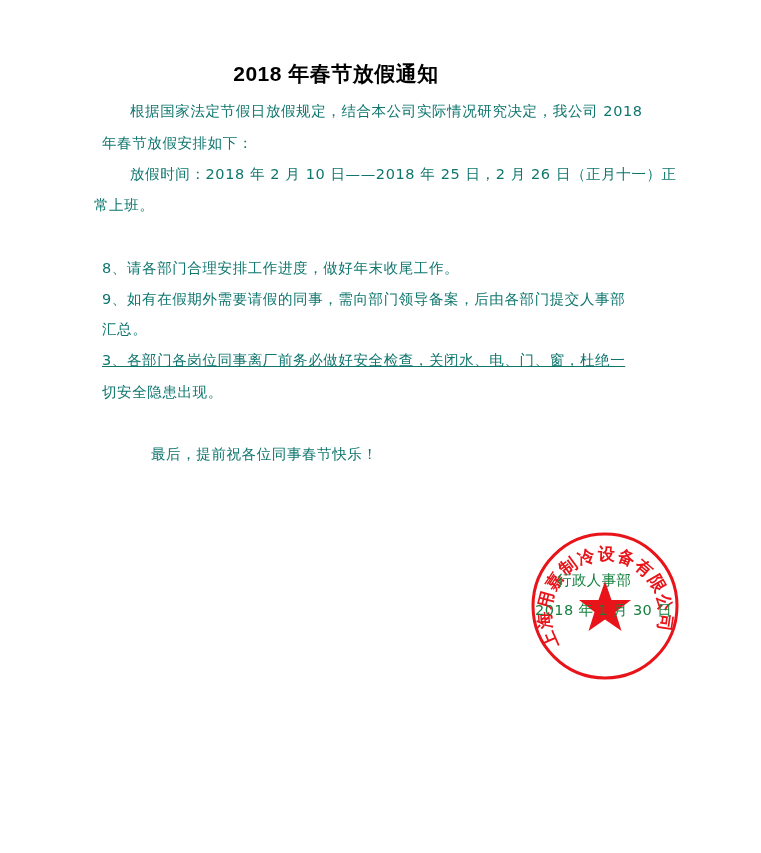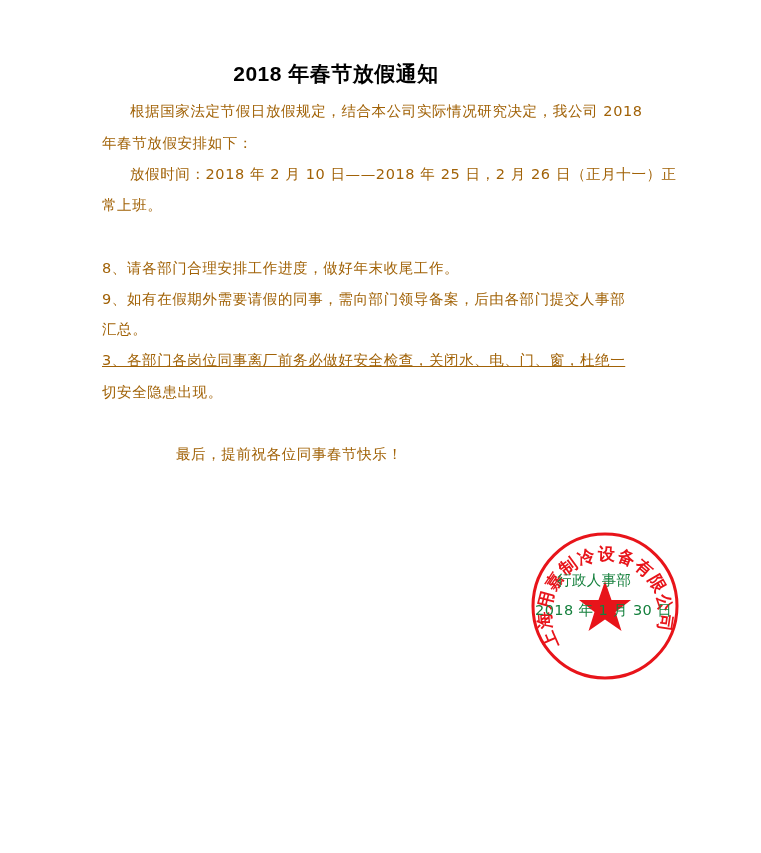--- a/index.html
+++ b/index.html
@@ -1,41 +1,41 @@
 <!DOCTYPE html>
 <html><head>
 <meta charset="utf-8">
 <style>
   html, body { margin:0; padding:0; background:#ffffff; }
   body { width:761px; height:853px; position:relative; overflow:hidden;
          font-family:"DejaVu Sans", sans-serif; color:#1a1a1a; }
   .title { position:absolute; left:0; width:672px; top:60px; text-align:center;
            font-family:"Liberation Sans", "DejaVu Sans", sans-serif; font-weight:bold; font-size:21px; color:#000; letter-spacing:0.5px; }
-  .line { position:absolute; font-size:14.5px; white-space:nowrap; line-height:20px; color:#a16207; letter-spacing:0.6px; }
+  .line { position:absolute; font-size:14.5px; white-space:nowrap; line-height:20px; color:#0f766e; letter-spacing:0.6px; }
   .stamp { position:absolute; left:530px; top:531px; width:150px; height:150px; }
   .sig { position:absolute; font-size:14.5px; color:#15803d; white-space:nowrap; letter-spacing:0.4px; }
 </style>
 </head>
 <body>
 
 <div>
   <div class="title">2018 年春节放假通知</div>
 
   <div class="line" style="left:130px; top:101px;">根据国家法定节假日放假规定，结合本公司实际情况研究决定，我公司 2018</div>
   <div class="line" style="left:102px; top:133px;">年春节放假安排如下：</div>
   <div class="line" style="left:130px; top:164px;text-align:right;">放假时间：2018 年 2 月 10 日——2018 年 25 日，2 月 26 日（正月十一）正</div>
-  <div class="line" style="left:102px; top:195px;font-family:Liberation Serif, serif;">常上班。</div>
+  <div class="line" style="left:94px; top:195px;font-family:Liberation Serif, serif;">常上班。</div>
 
   <div class="line" style="left:102px; top:258px;">8、请各部门合理安排工作进度，做好年末收尾工作。</div>
   <div class="line" style="left:102px; top:289px;">9、如有在假期外需要请假的同事，需向部门领导备案，后由各部门提交人事部</div>
   <div class="line" style="left:102px; top:319px;">汇总。</div>
   <div class="line" style="left:102px; top:350px;text-decoration:underline;">3、各部门各岗位同事离厂前务必做好安全检查，关闭水、电、门、窗，杜绝一</div>
   <div class="line" style="left:102px; top:382px;">切安全隐患出现。</div>
 
-  <div class="line" style="left:151px; top:444px;margin-left:25px;">最后，提前祝各位同事春节快乐！</div>
+  <div class="line" style="left:151px; top:444px;">最后，提前祝各位同事春节快乐！</div>
 
   <svg class="stamp" viewBox="0 0 150 150">
     <defs>
       <path id="arcPath" d="M 32 118 A 55 55 0 1 1 118 118"></path>
     </defs>
     <circle cx="75" cy="75" r="72" fill="none" stroke="#e8141a" stroke-width="3"></circle>
     <text fill="#e8141a" font-size="17" font-weight="bold" font-family="DejaVu Sans, sans-serif" letter-spacing="1.5">
       <textPath href="#arcPath" startOffset="2%">上海用嘉制冷设备有限公司</textPath>
     </text>
     <polygon fill="#e8141a" points="75,50 81.5,69 101,69 85.5,81 91.5,100 75,88.5 58.5,100 64.5,81 49,69 68.5,69"></polygon>

